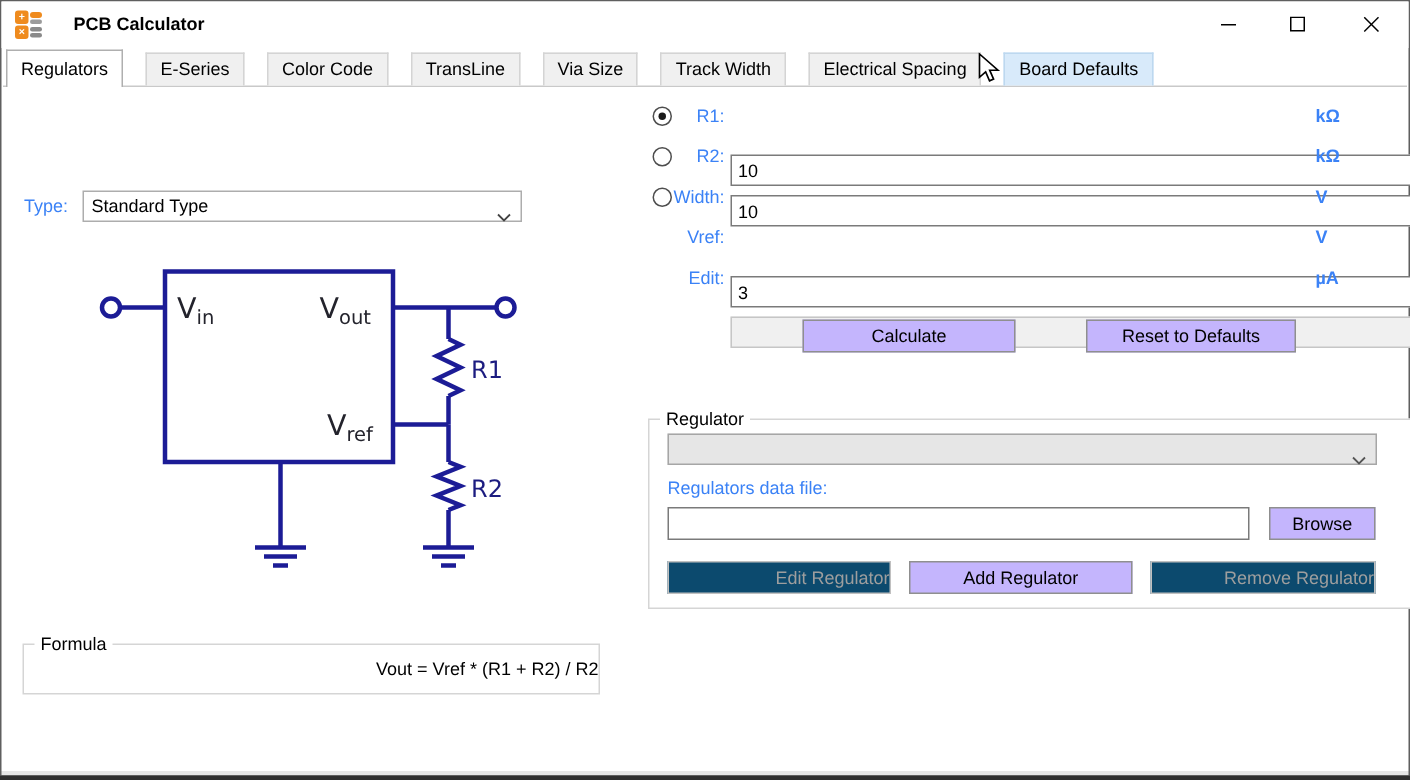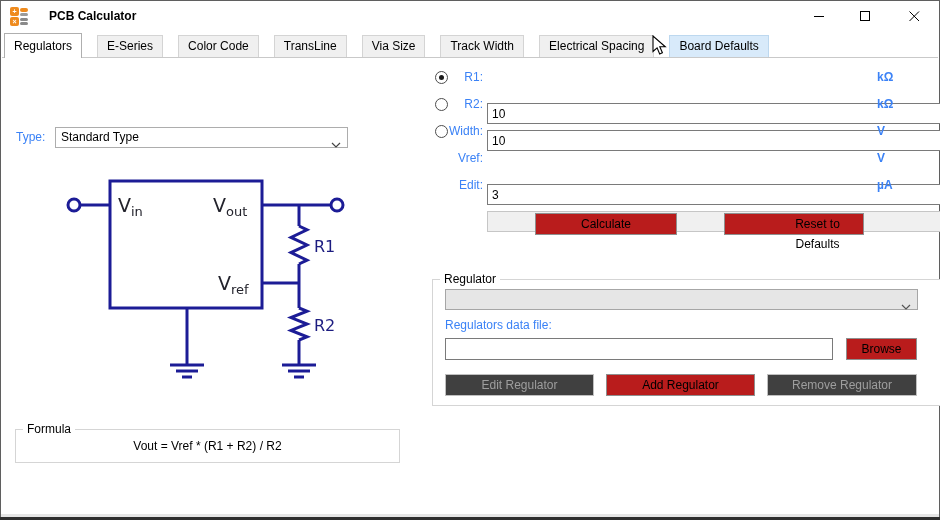--- a/index.html
+++ b/index.html
@@ -69,46 +69,46 @@
   .combo.disabled { background: #e6e6e6; border-color: #a6a6a6; }
   .type-combo { left: 53px; top: 69px; width: 293px; }
   
   .diagram { position: absolute; left: 40px; top: 110px; }
   
   .groupbox { position: absolute; border: 1px solid #d5d5d5; background: #fff; }
   .groupbox > .legend {
     position: absolute; top: -8px; left: 7px; background: #fff; padding: 0 4px; font-size: 12px; line-height: 14px;
   }
   .formula-box { left: 13px; top: 371px; width: 385px; height: 34px; }
-  .formula-text { position: absolute; left: 0; right: 0; top: 0; height: 33px; line-height: 33px; text-align: center; font-size: 12px; }
+  .formula-text { position: absolute; left: 0; right: 0; top: 0; height: 33px; line-height: 33px; text-align: right; font-size: 12px; }
   
   .param-row { position: absolute; left: 0; width: 940px; height: 21px; }
   .radio {
     position: absolute; left: 433px; top: 4px; width: 13px; height: 13px;
     border: 1px solid #4d4d4d; border-radius: 50%; background: #fff;
   }
   .radio.checked::after {
     content: ""; position: absolute; left: 3px; top: 3px; width: 5px; height: 5px;
     border-radius: 50%; background: #1a1a1a;
   }
   .row-label { position: absolute; left: 400px; width: 81px; top: 0; height: 21px; line-height: 21px; text-align: right; }
   .row-input {
     position: absolute; left: 485px; top: 0; width: 472px; height: 21px;
     border: 1px solid #7a7a7a; background: #fff; font-family: "Liberation Sans", sans-serif;
     font-size: 12px; padding: 0 4px; outline: none; margin-top: 36px;
   }
   .row-input:disabled { background: #f0f0f0; border-color: #c6c6c6; }
   .row-unit { position: absolute; left: 875px; top: 0; height: 21px; line-height: 21px; font-weight: bold; }
   
   .btn {
-    position: absolute; height: 22px; background: #b91c1c; border: 1px solid #8f8f8f;
+    position: absolute; height: 22px; background: #c4b5fd; border: 1px solid #8f8f8f;
     font-family: "Liberation Sans", sans-serif; font-size: 12px; color: #000;
     text-align: center; line-height: 20px; cursor: default;
   }
-  .btn.disabled { background: #404040; border-color: #c0c0c0; color: #9e9e9e; }
+  .btn.disabled { background: #0c4a6e; border-color: #c0c0c0; color: #9e9e9e; text-align: right; }
   .btn-calculate { left: 533px; top: 212px; width: 142px; }
   .btn-reset { left: 722px; top: 212px; width: 140px; }
   
   .regulator-box { left: 430px; top: 278px; width: 590px; height: 127px; padding-left: 17px; }
   .reg-combo { left: 12px; top: 9px; width: 473px; }
   .reg-file-label { position: absolute; left: 12px; top: 36px; height: 18px; line-height: 18px; }
   .reg-file-input {
     position: absolute; left: 12px; top: 58px; width: 388px; height: 22px;
     border: 1px solid #7a7a7a; background: #fff; font-size: 12px; padding: 0 4px; outline: none;
     font-family: "Liberation Sans", sans-serif;
@@ -246,21 +246,21 @@
       <input class="row-input" value="3" style="">
       <span class="label row-unit">V</span>
     </div>
     <div class="param-row" style="top:117px;">
       <span class="label row-label">Edit:</span>
       <input class="row-input" disabled="" value="" style="">
       <span class="label row-unit">µA</span>
     </div>
 
     <div class="btn btn-calculate" style="top:155px;">Calculate</div>
-    <div class="btn btn-reset" style="top:155px;padding-left:47px;">Reset to Defaults</div>
+    <div class="btn btn-reset" style="top:155px;">Reset to Defaults</div>
 
     <div class="groupbox regulator-box" style="top:221px;">
       <span class="legend">Regulator</span>
       <div class="combo disabled reg-combo">
         <span></span>
         <span class="chev">
           <svg width="10" height="6">
               <polyline points="1,1 5,5 9,1" fill="none" stroke="#555" stroke-width="1.2"></polyline>
             </svg>
         </span>

